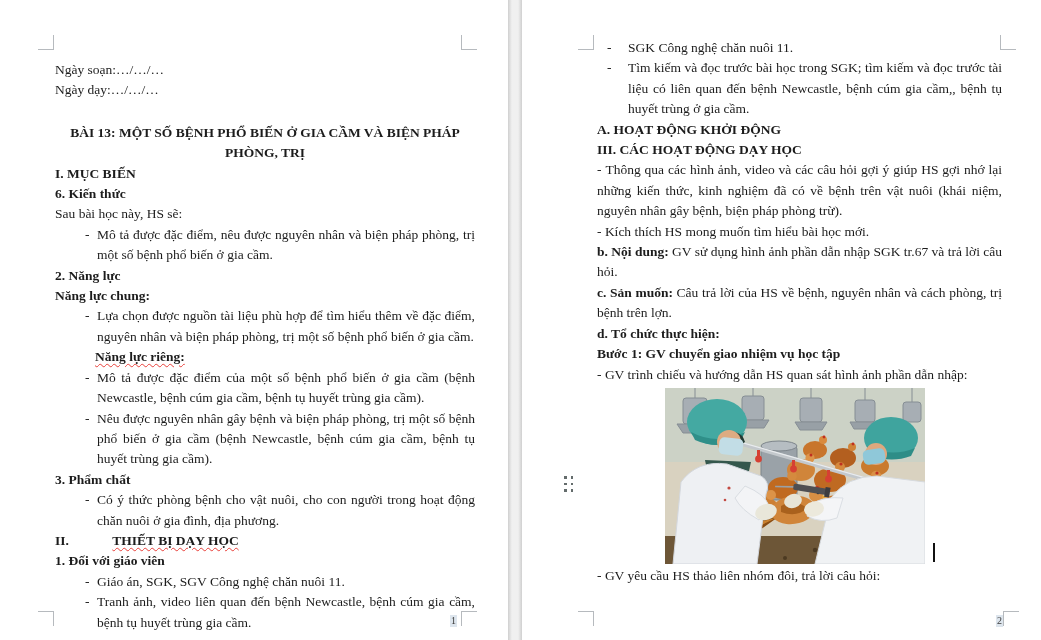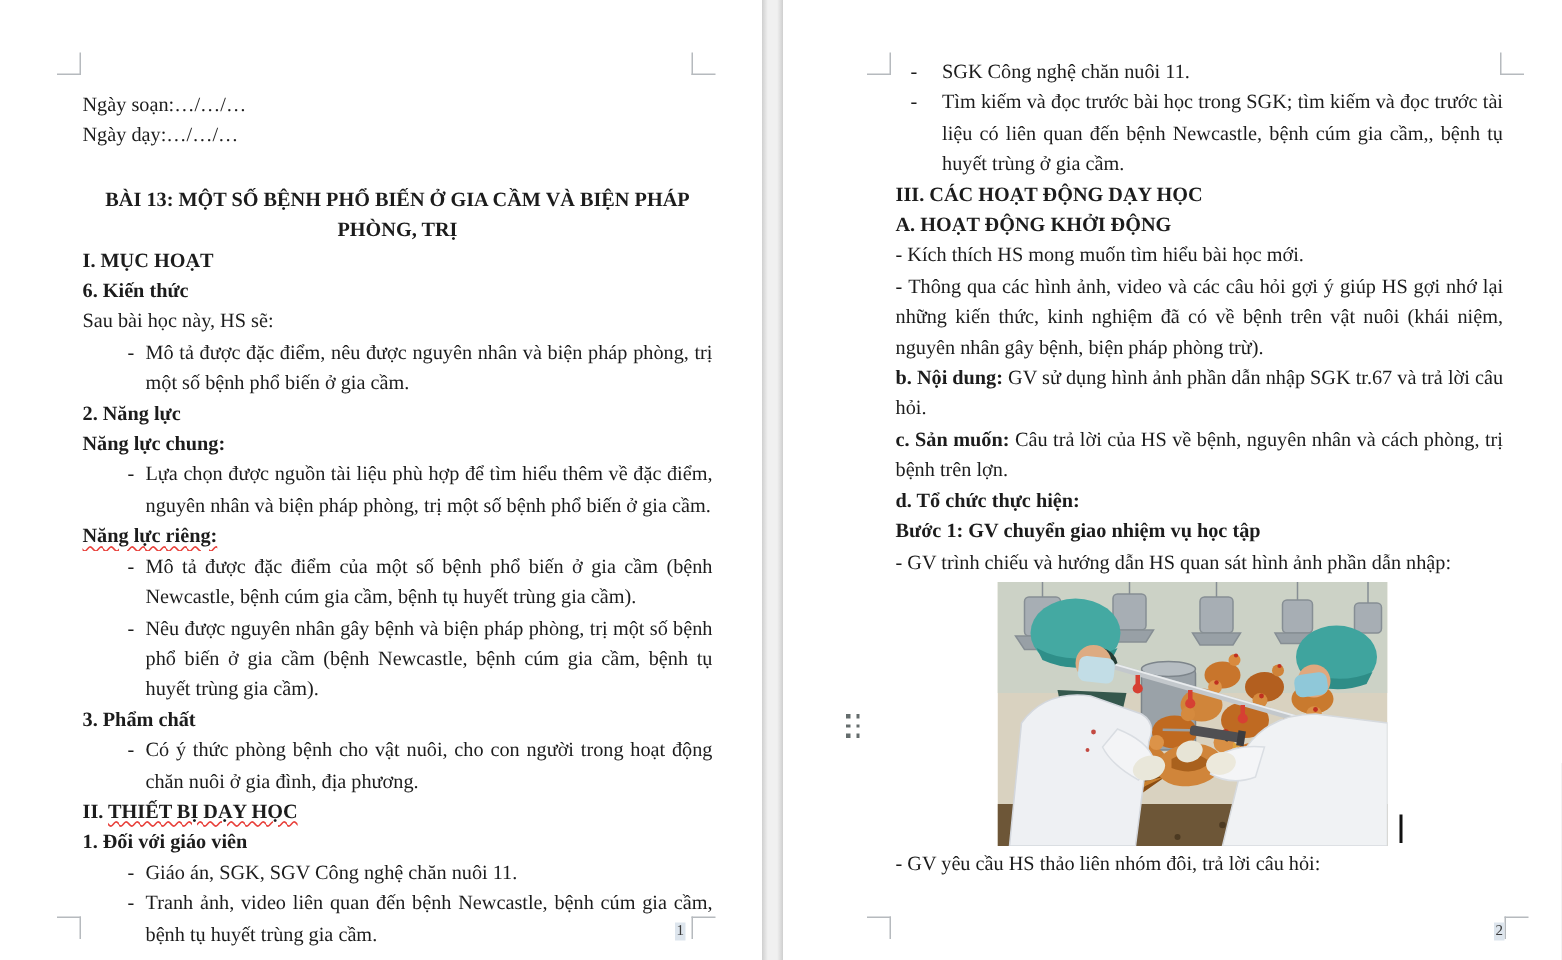--- a/index.html
+++ b/index.html
@@ -14,21 +14,21 @@
   #page2 .content{left:75px;top:38px;width:405px;}
   .para{position:relative;}
   .para.title{font-weight:700;text-align:center;margin-top:22px;}
   .para.h{font-weight:700;}
   .para.hi{font-weight:700;}
   .para.bullet{padding-left:42px;}
   .para.bullet > .marker{position:absolute;left:30px;}
   #page2 .para.bullet{padding-left:31px;}
   #page2 .para.bullet > .marker{left:10px;}
   .squiggle{text-decoration-line:underline;text-decoration-style:wavy;
-    text-decoration-color:#e8403a;text-decoration-thickness:1px;text-underline-offset:2px;}
+    text-decoration-color:#e8403a;text-decoration-thickness:1px;text-underline-offset:2px;margin-left:40px;}
   
   .mark{position:absolute;width:15px;height:14px;}
   .mark.tl{border-right:1px solid #b6babe;border-bottom:1px solid #b6babe;}
   .mark.tr{border-left:1px solid #b6babe;border-bottom:1px solid #b6babe;}
   .mark.bl{border-right:1px solid #b6babe;border-top:1px solid #b6babe;}
   .mark.br{border-left:1px solid #b6babe;border-top:1px solid #b6babe;}
   .pagenum{position:absolute;font-size:10px;line-height:12px;color:#3a3a3a;
     background:#dde5ed;padding:0 1px;}
   
   .figure-wrap{position:relative;width:260px;height:176px;margin:3px 0 2px 68px;}
@@ -42,21 +42,21 @@
 </head>
 <body>
 
 <div id="stage">
 
   <div class="page" id="page1">
     <div class="content" id="page1-content">
         <div class="para plain"><span>Ngày soạn:…/…/…</span></div>
         <div class="para plain"><span>Ngày dạy:…/…/…</span></div>
         <div class="para title"><span>BÀI 13: MỘT SỐ BỆNH PHỔ BIẾN Ở GIA CẦM VÀ BIỆN PHÁP PHÒNG, TRỊ</span></div>
-        <div class="para h"><span>I. MỤC HOẠT</span></div>
+        <div class="para h"><span>I. MỤC BIẾN</span></div>
         <div class="para h"><span>6. Kiến thức</span></div>
         <div class="para plain"><span>Sau bài học này, HS sẽ:</span></div>
         <div class="para bullet"><span class="marker">-</span><span>Mô tả được đặc điểm, nêu được nguyên nhân và biện pháp phòng, trị một số bệnh phổ biến ở gia cầm.</span></div>
         <div class="para h"><span>2. Năng lực</span></div>
         <div class="para hi"><span>Năng lực chung:</span></div>
         <div class="para bullet"><span class="marker">-</span><span>Lựa chọn được nguồn tài liệu phù hợp để tìm hiểu thêm về đặc điểm, nguyên nhân và biện pháp phòng, trị một số bệnh phổ biến ở gia cầm.</span></div>
         <div class="para hi"><span class="squiggle">Năng lực riêng:</span></div>
         <div class="para bullet"><span class="marker">-</span><span>Mô tả được đặc điểm của một số bệnh phổ biến ở gia cầm (bệnh Newcastle, bệnh cúm gia cầm, bệnh tụ huyết trùng gia cầm).</span></div>
         <div class="para bullet"><span class="marker">-</span><span>Nêu được nguyên nhân gây bệnh và biện pháp phòng, trị một số bệnh phổ biến ở gia cầm (bệnh Newcastle, bệnh cúm gia cầm, bệnh tụ huyết trùng gia cầm).</span></div>
         <div class="para h"><span>3. Phẩm chất</span></div>
@@ -72,24 +72,24 @@
     <div class="mark br" style="left:461px;top:611px;"></div>
     <span class="pagenum" style="left:450px;top:615px;">1</span>
   </div>
 
   <div id="page-gap"></div>
 
   <div class="page" id="page2">
     <div class="content" id="page2-content">
         <div class="para bullet"><span class="marker">-</span><span>SGK Công nghệ chăn nuôi 11.</span></div>
         <div class="para bullet"><span class="marker">-</span><span>Tìm kiếm và đọc trước bài học trong SGK; tìm kiếm và đọc trước tài liệu có liên quan đến bệnh Newcastle, bệnh cúm gia cầm,, bệnh tụ huyết trùng ở gia cầm.</span></div>
+        <div class="para h"><span>A. HOẠT ĐỘNG KHỞI ĐỘNG</span></div>
         <div class="para h"><span>III. CÁC HOẠT ĐỘNG DẠY HỌC</span></div>
-        <div class="para h"><span>A. HOẠT ĐỘNG KHỞI ĐỘNG</span></div>
+        <div class="para dash"><span class="marker">-</span>&nbsp;<span>Thông qua các hình ảnh, video và các câu hỏi gợi ý giúp HS gợi nhớ lại những kiến thức, kinh nghiệm đã có về bệnh trên vật nuôi (khái niệm, nguyên nhân gây bệnh, biện pháp phòng trừ).</span></div>
         <div class="para dash"><span class="marker">-</span>&nbsp;<span>Kích thích HS mong muốn tìm hiểu bài học mới.</span></div>
-        <div class="para dash"><span class="marker">-</span>&nbsp;<span>Thông qua các hình ảnh, video và các câu hỏi gợi ý giúp HS gợi nhớ lại những kiến thức, kinh nghiệm đã có về bệnh trên vật nuôi (khái niệm, nguyên nhân gây bệnh, biện pháp phòng trừ).</span></div>
         <div class="para lead"><b>b. Nội dung:</b> <span>GV sử dụng hình ảnh phần dẫn nhập SGK tr.67 và trả lời câu hỏi.</span></div>
         <div class="para lead"><b>c. Sản muốn:</b> <span>Câu trả lời của HS về bệnh, nguyên nhân và cách phòng, trị bệnh trên lợn.</span></div>
         <div class="para h"><span>d. Tổ chức thực hiện:</span></div>
         <div class="para h"><span>Bước 1: GV chuyển giao nhiệm vụ học tập</span></div>
         <div class="para dash"><span class="marker">-</span>&nbsp;<span>GV trình chiếu và hướng dẫn HS quan sát hình ảnh phần dẫn nhập:</span></div>
         <div class="figure-wrap" id="figure-slot">
       <svg viewBox="0 0 260 176" aria-hidden="true">
 
         <rect x="0" y="0" width="260" height="176" fill="#d9d2c0"></rect>
         <rect x="0" y="0" width="260" height="74" fill="#ccd2c6"></rect>

